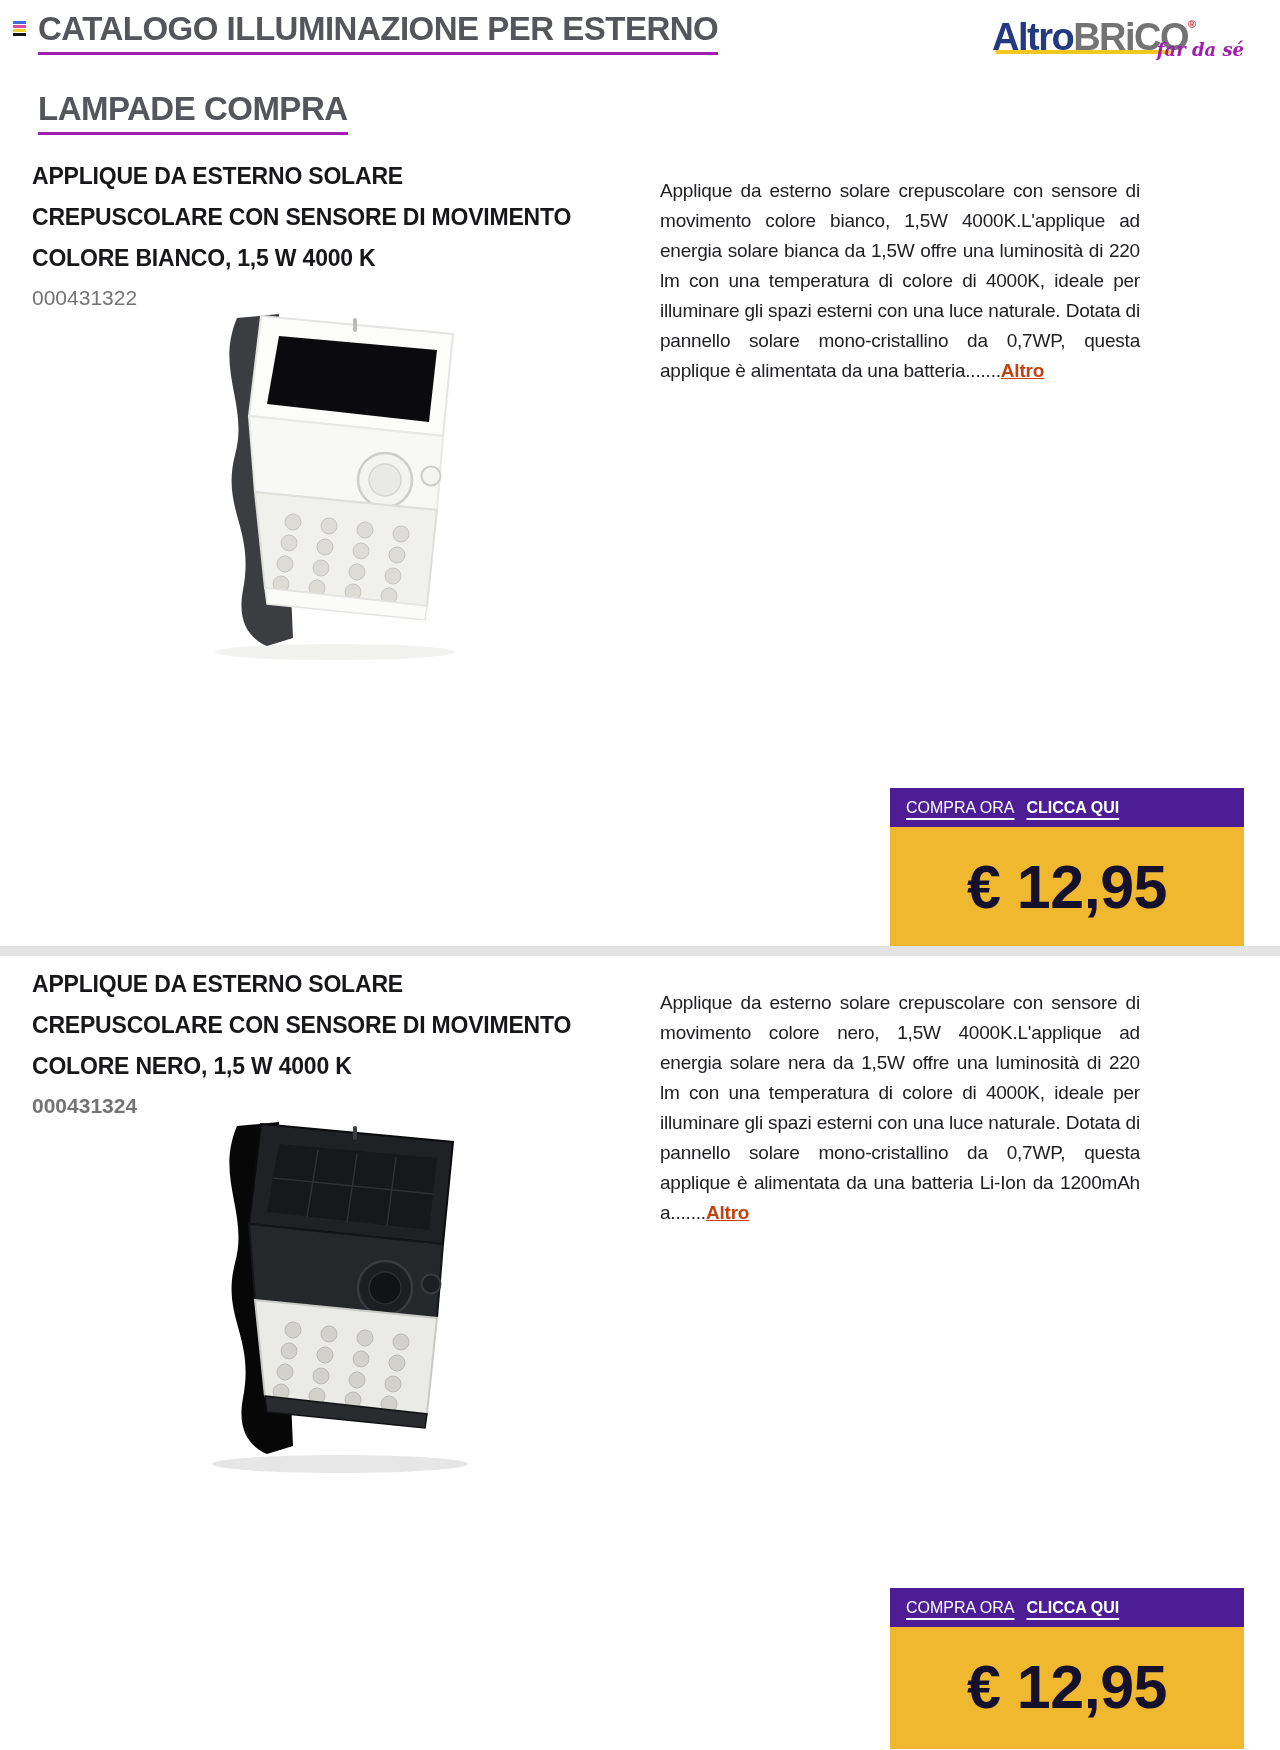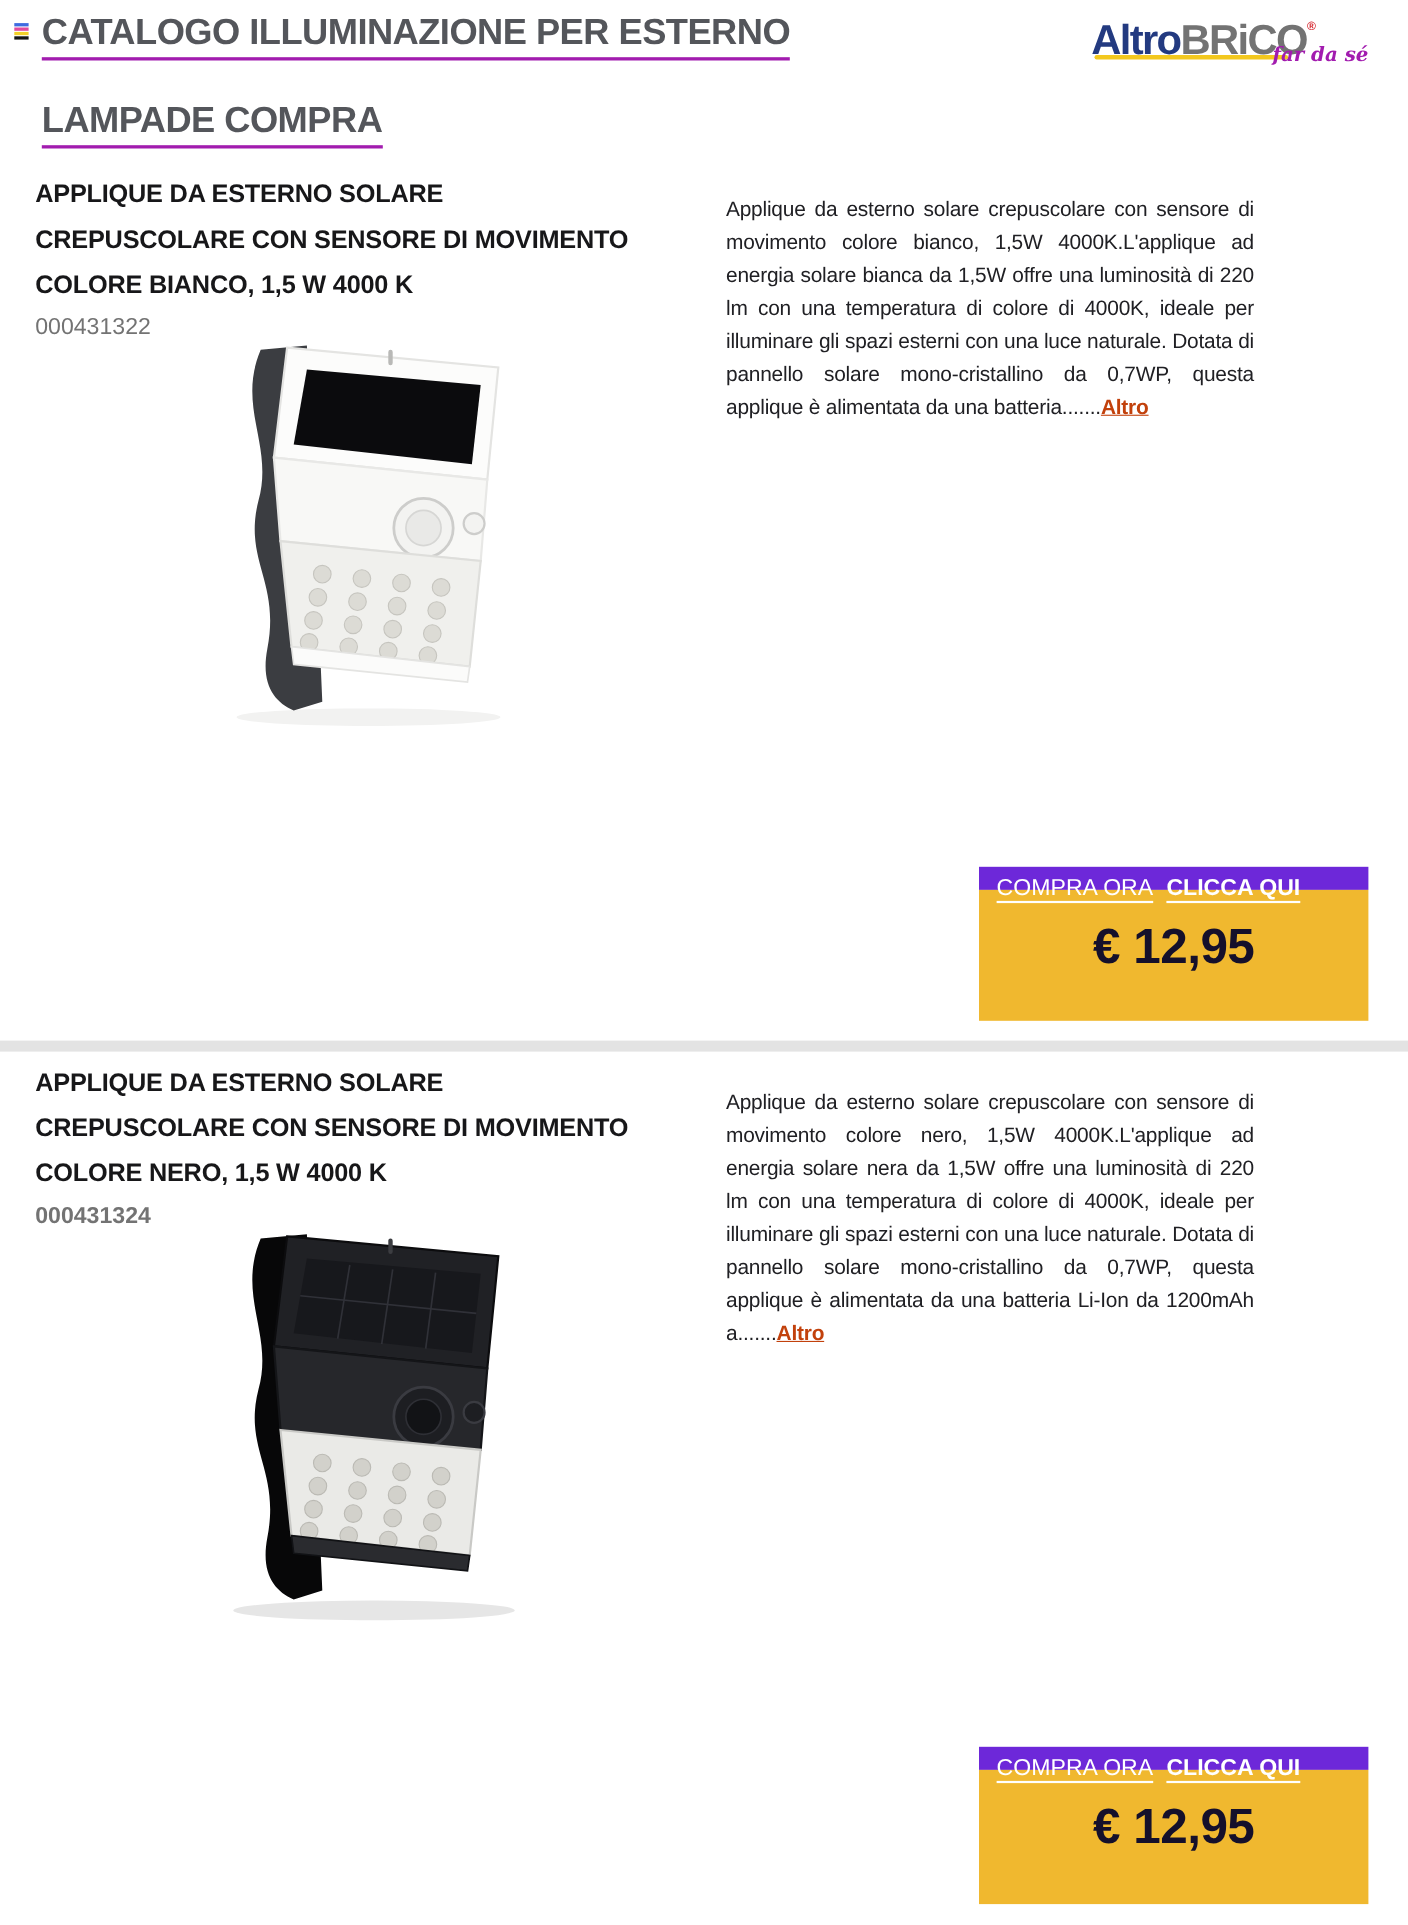--- a/index.html
+++ b/index.html
@@ -39,28 +39,28 @@
   .altro{font-weight:700;text-decoration:underline;color:#c2410c;cursor:pointer;}
 
   
   .lamp{position:absolute;left:175px;width:330px;height:380px;}
   #lamp1{top:300px;} #lamp2{top:1108px;}
   .lamp svg{width:100%;height:100%;display:block;}
 
   
   .buybox{position:absolute;left:890px;width:354px;}
   #bb1{top:788px;} #bb2{top:1588px;}
-  .buybar{height:21px;background:#6d28d9;color:#ffffff;font-size:21px;line-height:39px;
+  .buybar{height:39px;background:#4c1d95;color:#ffffff;font-size:16px;line-height:39px;
           padding-left:16px;white-space:nowrap;cursor:pointer;}
   .buybar .u{text-decoration:underline;text-underline-offset:5px;text-decoration-thickness:1.5px;}
   .buy-click{font-weight:700;margin-left:12px;}
   .pricebox{background:#f0b82f;text-align:center;}
   #bb1 .pricebox{height:119px;}
   #bb2 .pricebox{height:122px;}
-  .price{font-size:45px;font-weight:700;color:#15102b;padding-top:25px;letter-spacing:-0.5px;}
+  .price{font-size:61px;font-weight:700;color:#15102b;padding-top:25px;letter-spacing:-0.5px;}
 
   .divider{position:absolute;left:0;top:946px;width:1280px;height:10px;background:#e3e3e3;}
 </style>
 </head>
 <body>
 
 <div class="page">
 
   <div class="cmyk">
     <i style="background:#3f6be0"></i>

